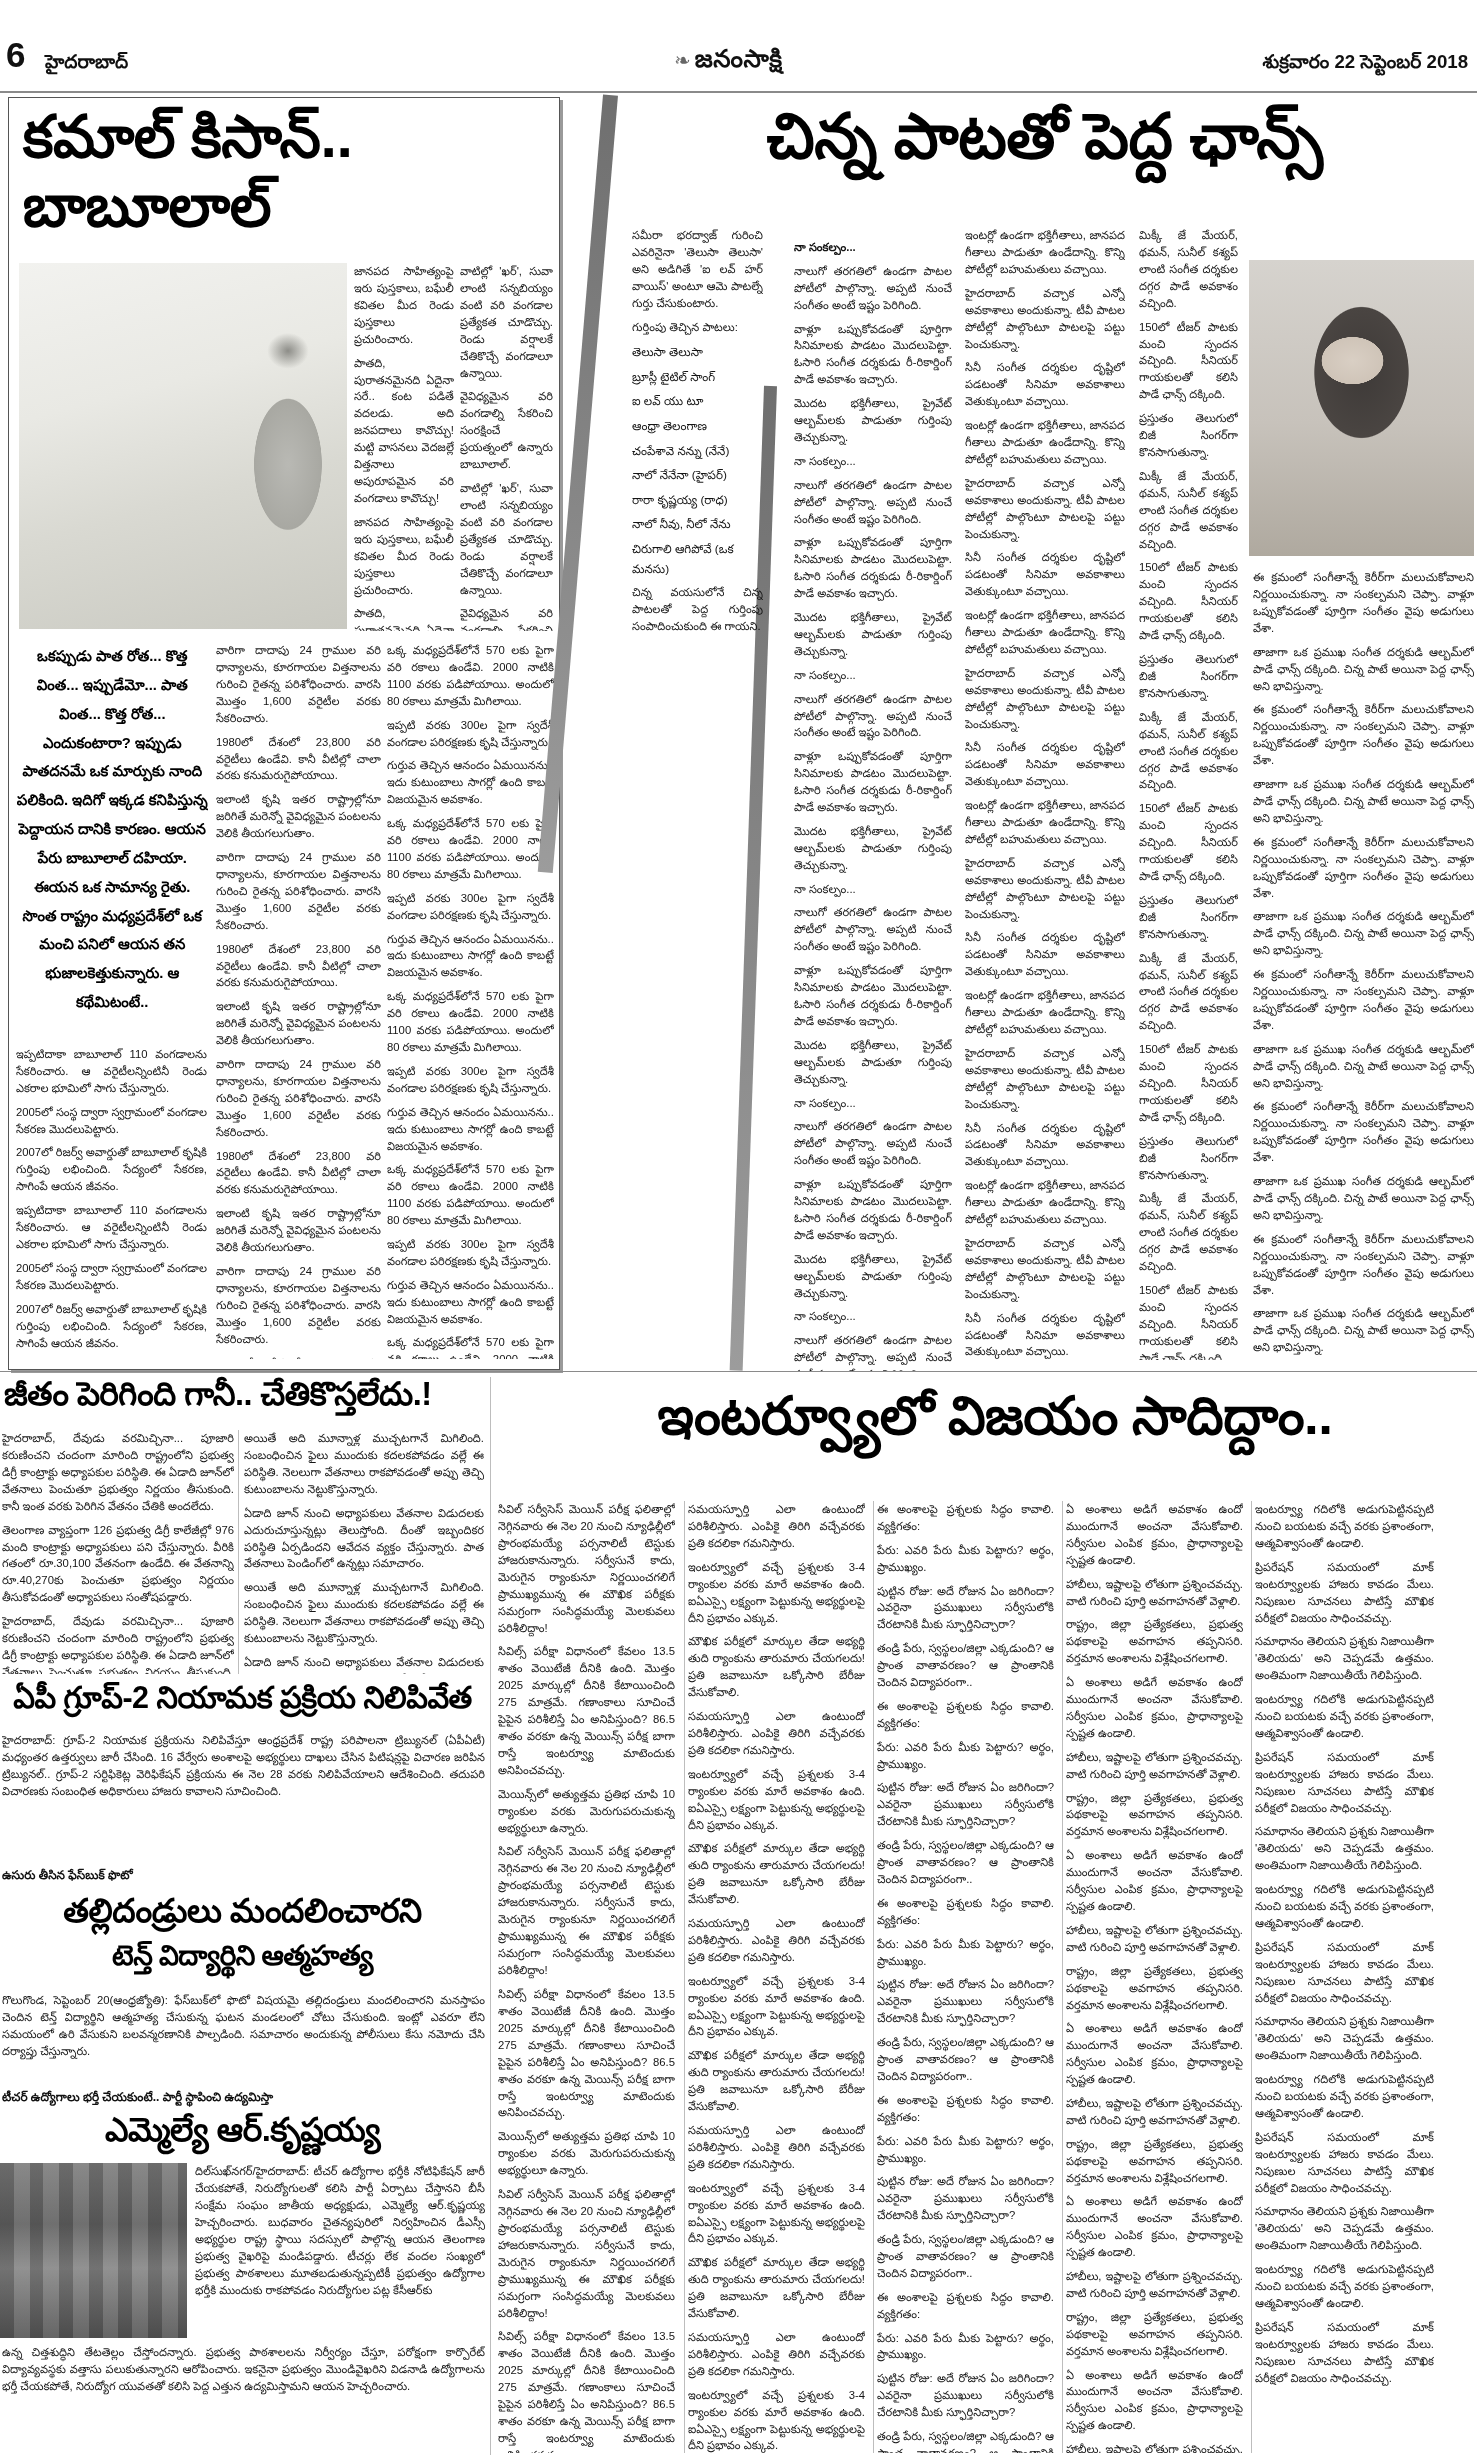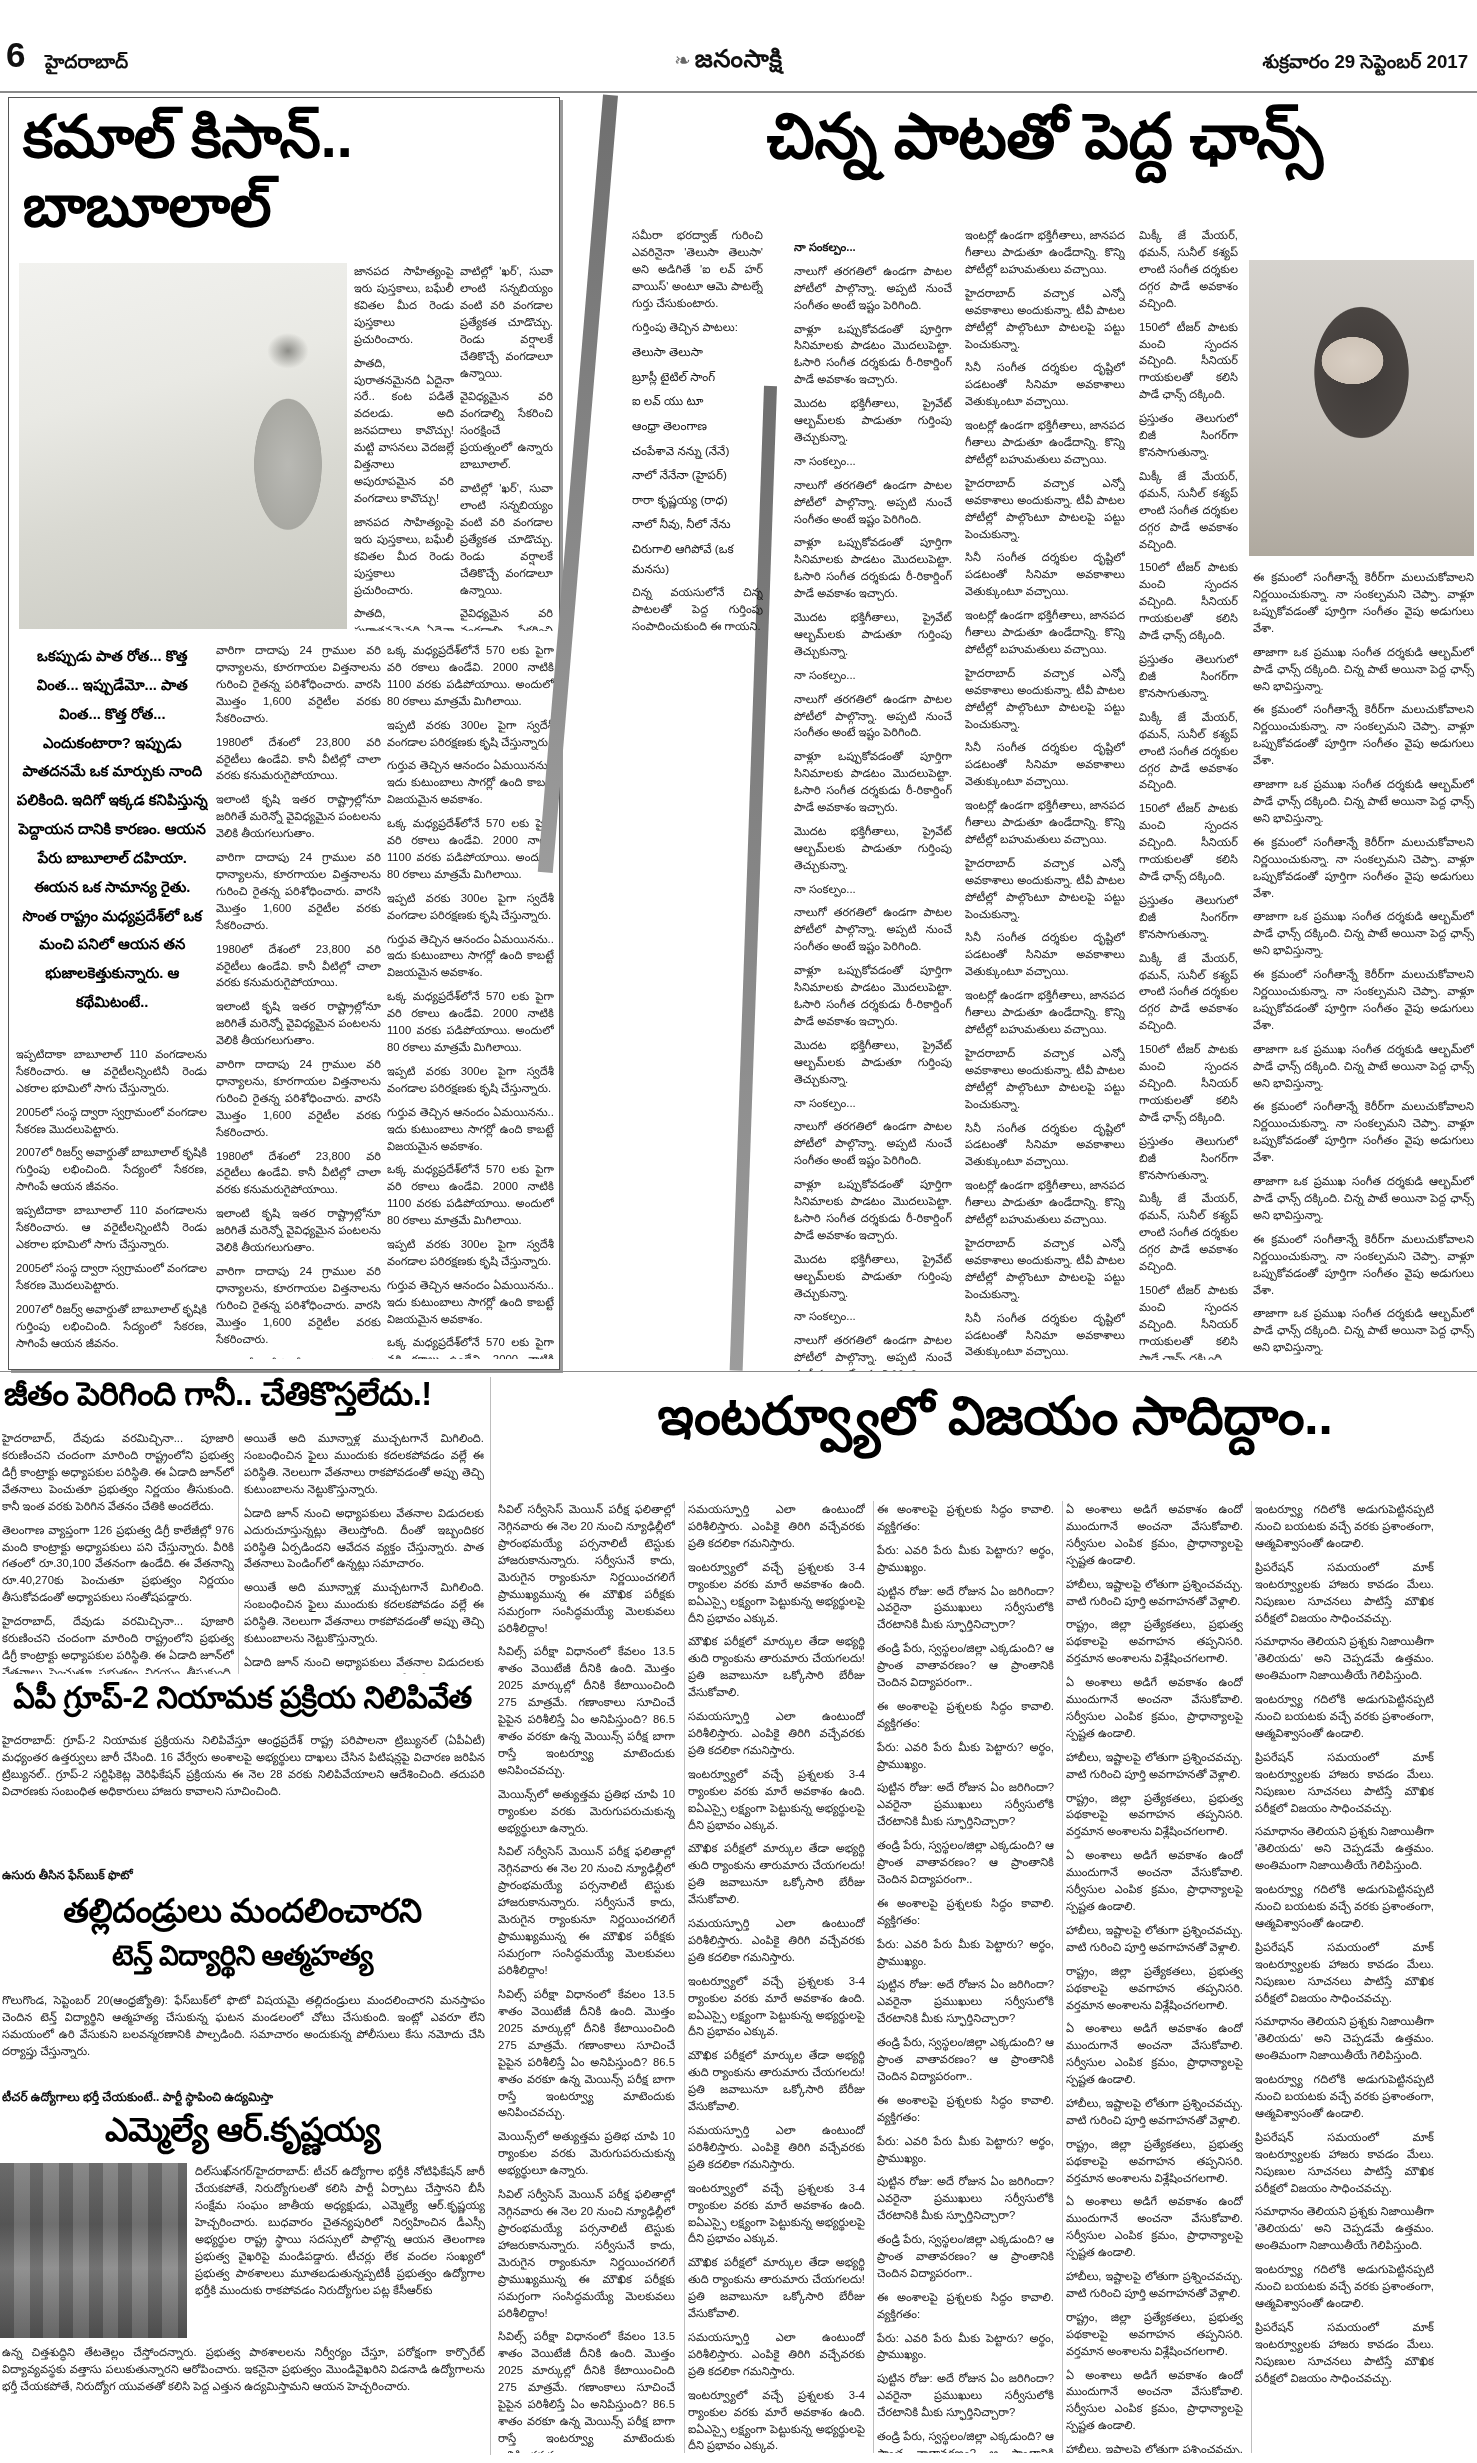--- a/index.html
+++ b/index.html
@@ -49,21 +49,21 @@
 </head>
 <body>
 
 <div id="page">
 
   <div class="abs pgnum" style="left:5.9px;top:37px;">6</div>
   <div class="abs hdr-txt" style="left:45px;top:51px;">హైదరాబాద్</div>
   <div class="abs" style="left:0;top:45px;width:1457px;text-align:center;">
     <span class="mast-ico">❧</span><span class="masthead">జనంసాక్షి</span>
   </div>
-  <div class="abs hdr-txt" style="right:9.9px;top:51px;">శుక్రవారం 29 సెప్టెంబర్ 2017</div>
+  <div class="abs hdr-txt" style="right:9.9px;top:51px;">శుక్రవారం 22 సెప్టెంబర్ 2018</div>
   <div class="hrule" style="left:0;top:91px;width:1478px;height:2px;"></div>
 
   <div class="framebox" style="left:7.9px;top:97px;width:550px;height:1271px;">
     <div class="abs hl hl-huge" style="left:13.8px;top:77px;">బాబూలాల్</div>
     <div class="abs hl hl-huge" style="left:13.8px;top:7.9px;">కమాల్ కిసాన్..</div>
     <div class="photo photo-farmer" style="left:9.9px;top:165px;width:328px;height:366px;"></div>
     <div class="col" style="left:345px;top:165px;width:100px;height:368px;">
         <p>జానపద సాహిత్యంపై ఇరు పుస్తకాలు, బఘేలీ కవితల మీద రెండు పుస్తకాలు ప్రచురించారు.</p>
         <p>పాతది, పురాతనమైనది ఏదైనా సరే.. కంట పడితే వదలడు. అది జనపదాలు కావొచ్చు! మట్టి వాసనలు వెదజల్లే విత్తనాలు అపురూపమైన వరి వంగడాలు కావొచ్చు!</p>
         <p>జానపద సాహిత్యంపై ఇరు పుస్తకాలు, బఘేలీ కవితల మీద రెండు పుస్తకాలు ప్రచురించారు.</p>

